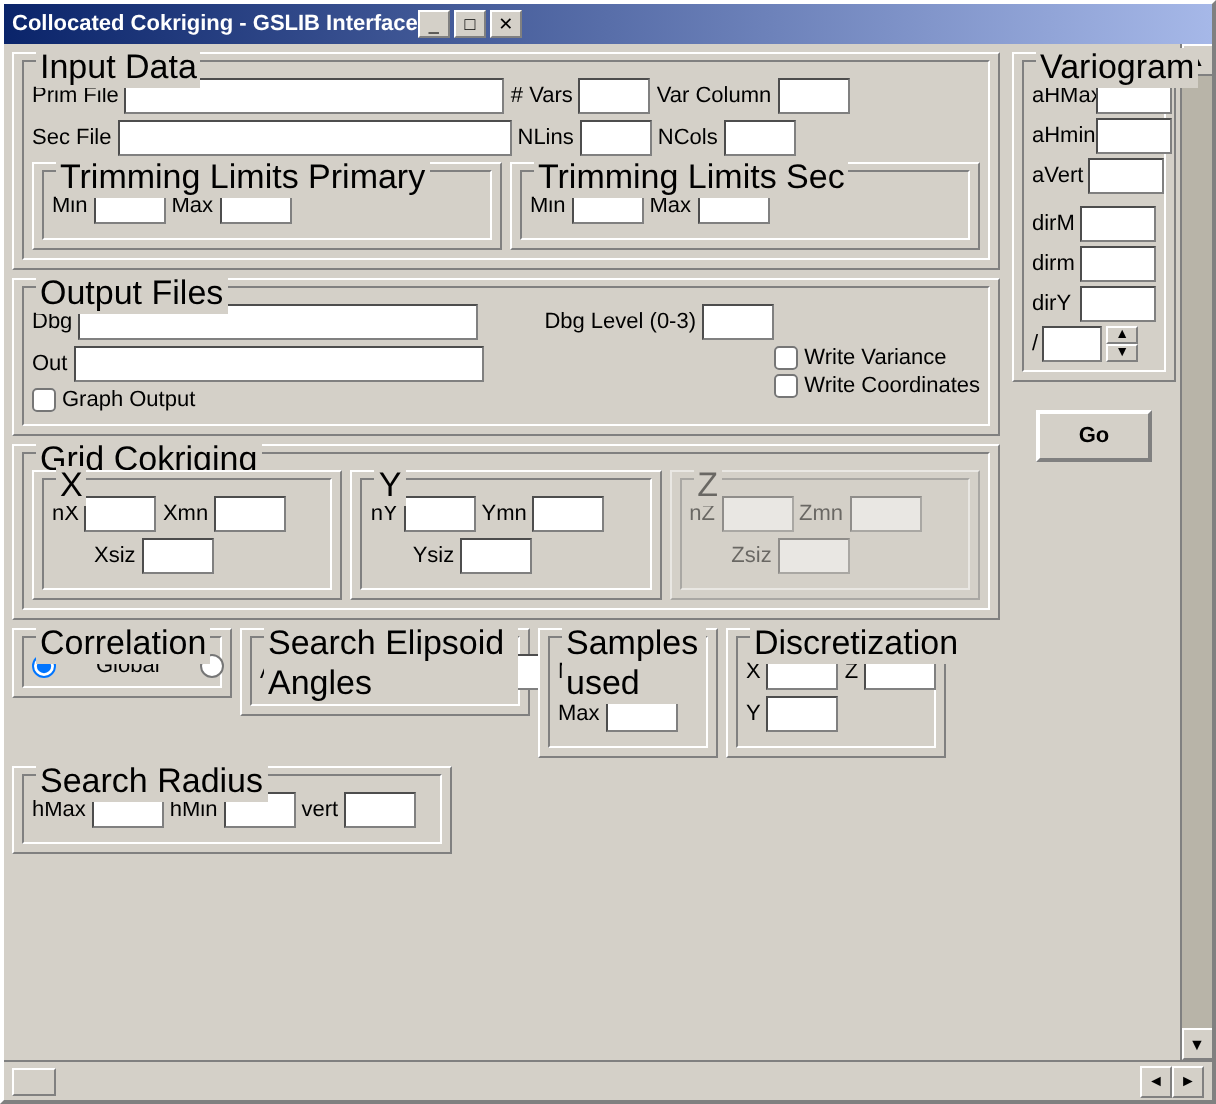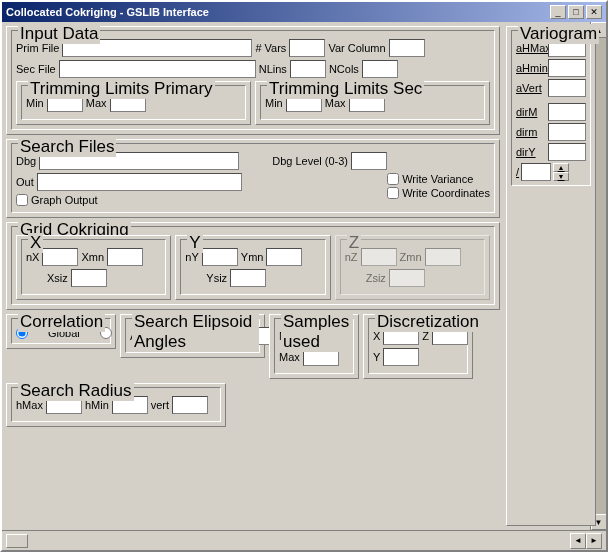--- a/index.html
+++ b/index.html
@@ -20,21 +20,20 @@
       border-left-color: #ffffff;
       display: flex;
       flex-direction: column;
     }
     .title-bar {
       background: linear-gradient(to right, #0a246a, #a6b8e8);
       color: white;
       padding: 3px 4px;
       display: flex;
       align-items: center;
-      justify-content: space-between;
       height: 20px;
       flex-shrink: 0;
     }
     .title-bar-text {
       font-size: 11px;
       font-weight: bold;
       color: white;
     }
     .title-bar-controls {
       display: flex;
@@ -286,21 +285,21 @@
                   <input type="text" class="input-field input-sm" style="">
                 </div>
               </div>
             </div>
           </div>
         </div>
       </div>
 
       <div class="group-box" style="margin-bottom:4px;">
         <div class="group-box-inner">
-          <span class="group-label">Search Files</span>
+          <span class="group-label">Output Files</span>
 
           <div class="field-row">
             <span class="field-label">Dbg</span>
             <input type="text" class="input-field" style="width: 200px;">
             <span class="field-label" style="margin-left:30px;">Dbg Level (0-3)</span>
             <input type="text" class="input-field input-sm" style="">
           </div>
 
           <div style="display:flex;align-items:flex-start;gap:4px;">
             <div style="flex:1;">
@@ -458,21 +457,21 @@
               <input type="text" class="input-field input-sm" style="">
               <span class="field-label">vert</span>
               <input type="text" class="input-field input-sm" style="">
             </div>
           </div>
         </div>
       </div>
 
     </div>
 
-    <div style="width:86px;padding:4px 2px;display:flex;gap:2px;text-decoration:underline;">
+    <div style="width:86px;padding:4px 2px;display:flex;flex-direction:column;gap:2px;">
 
       <div class="group-box">
         <div class="group-box-inner">
           <span class="group-label">Variogram</span>
 
           <div class="vario-row">
             <span class="vario-label">aHMax</span>
             <input type="text" class="vario-input" style="">
           </div>
           <div class="vario-row">

